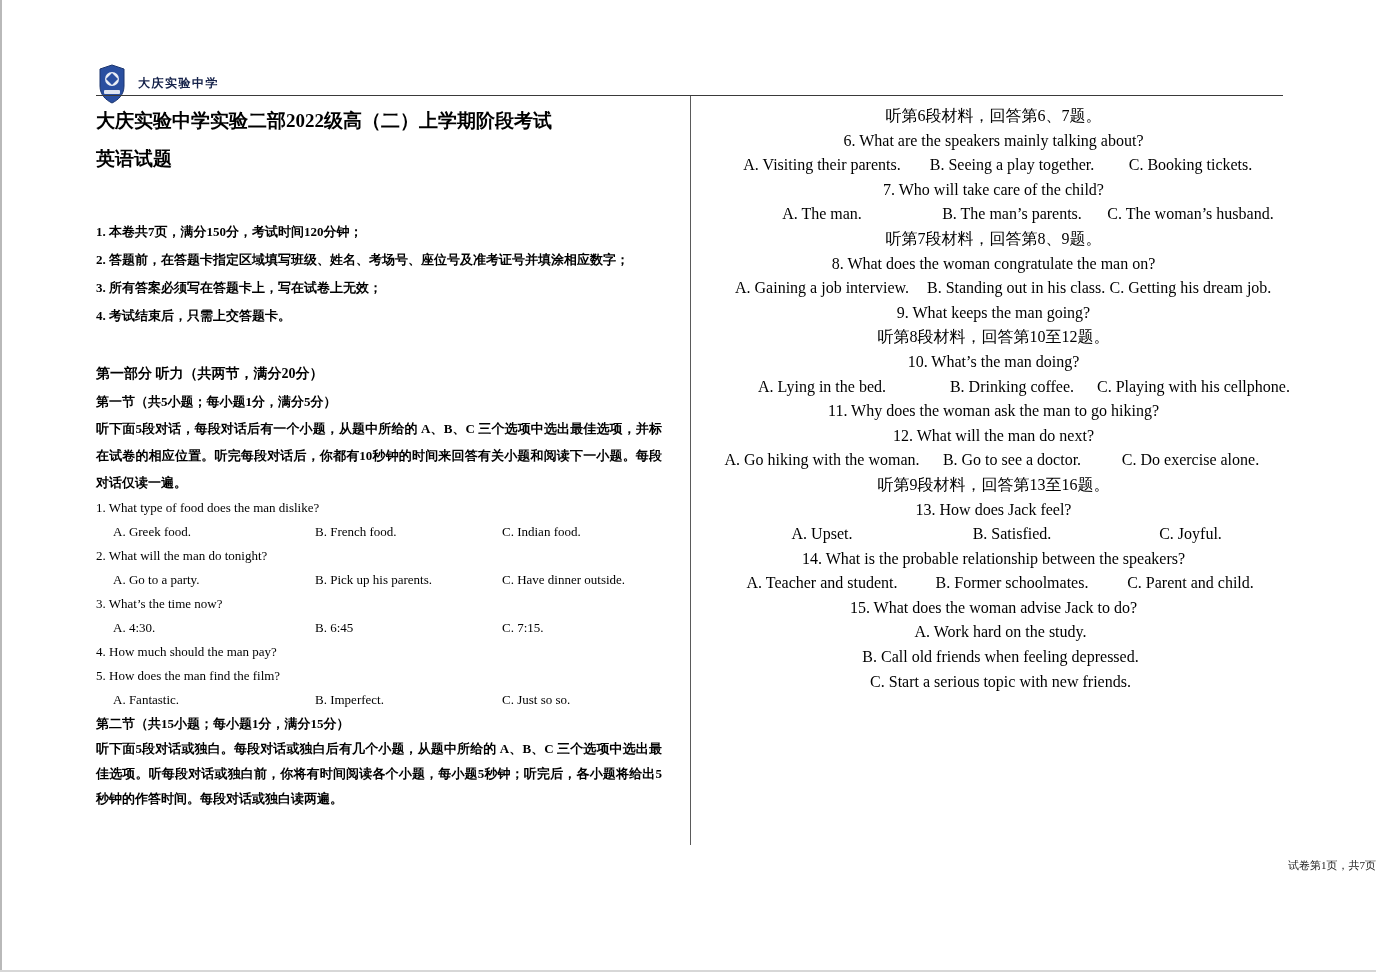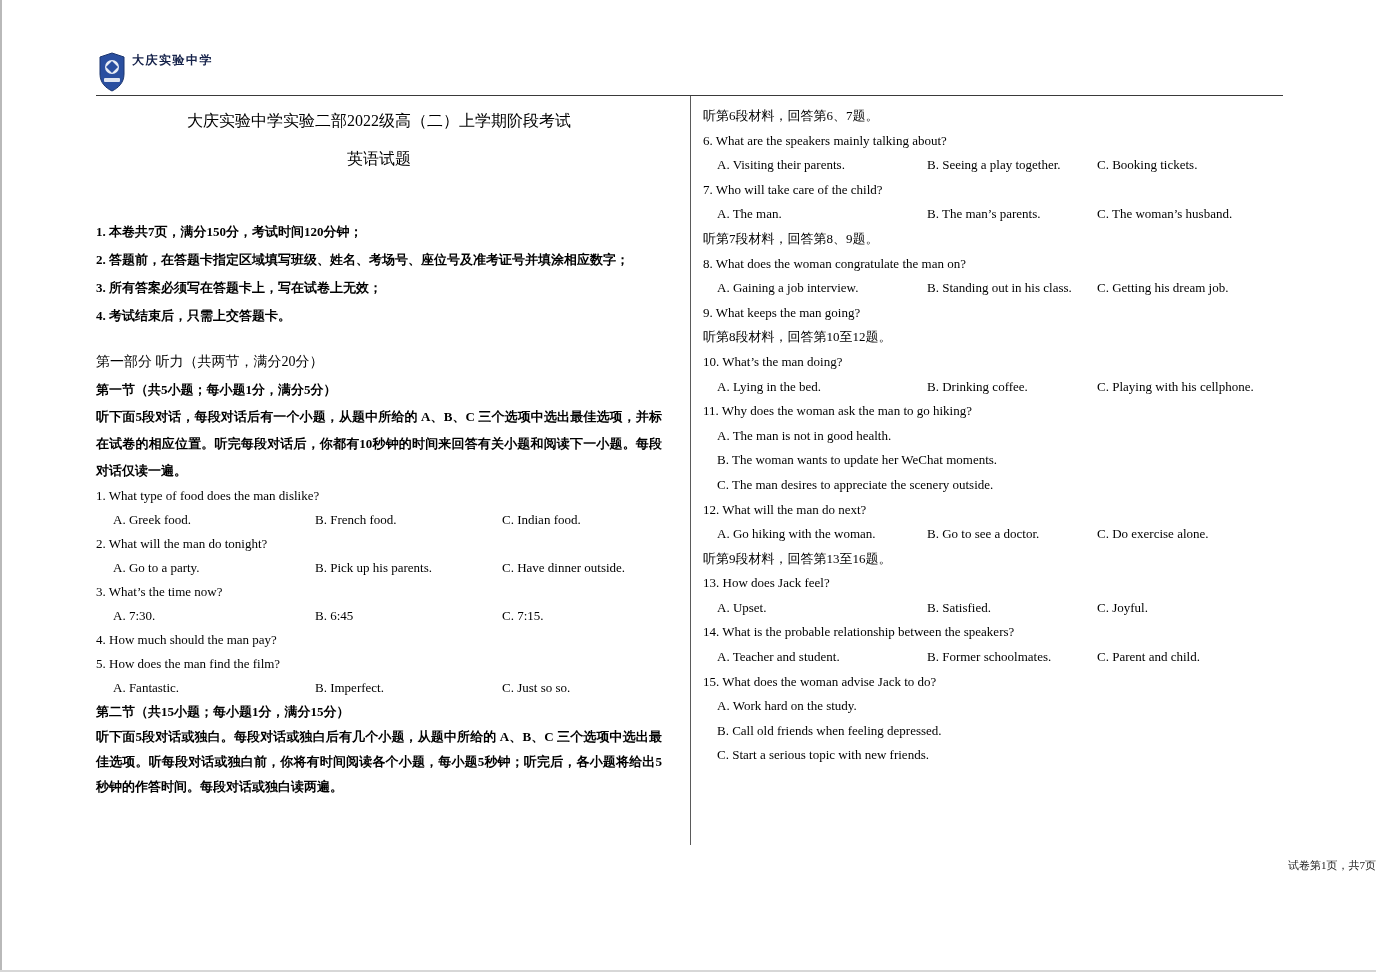--- a/index.html
+++ b/index.html
@@ -9,39 +9,39 @@
     font-family:"Liberation Serif","DejaVu Serif",serif;
     color:#000;
   }
   .page {
     position:relative; width:1376px; height:972px;
     background:#ffffff; overflow:hidden;
   }
   .edge-left  { position:absolute; left:0; top:0; width:2px; height:100%; background:#b9b9b9; }
   .edge-bottom{ position:absolute; left:0; bottom:0; width:100%; height:2px; background:#d7d7d7; }
 
-  .logo { position:absolute; left:99px; top:52px; display:flex; align-items:flex-start; gap:7px; }
+  .logo { position:absolute; left:99px; top:64px; display:flex; align-items:center; gap:13px; }
   .crest { width:26px; height:40px; display:block; }
   .school-name { font-size:12px; color:#15224a; letter-spacing:1.5px; padding-bottom:2px; font-weight:bold; }
 
   .header-rule { position:absolute; left:96px; top:95px; width:1187px; border-top:1.5px solid #3a3a3a; }
   .v-divider   { position:absolute; left:690px; top:96px; height:749px; border-left:1px solid #5a5a5a; }
 
   .col-left  { position:absolute; left:96px;  top:106px; width:566px; font-size:13px; }
-  .col-right { position:absolute; left:703px; top:104px; width:581px; font-size:13px; }
+  .col-right { position:absolute; left:703px; top:104px; width:581px; font-size:16px;text-align:center; }
 
   .title, .subtitle {
-    font-size:16px; font-weight:normal; text-align:center; line-height:30px;
+    font-size:19px; font-weight:bold; text-align:left; line-height:30px;
   }
   .subtitle { margin-top:8px; }
 
   .notices { margin-top:44px; font-weight:bold; }
   .notice  { line-height:28px; white-space:nowrap; }
 
-  .sec-heading  { margin-top:18px; font-weight:normal; font-size:14px; line-height:28px; }
+  .sec-heading  { margin-top:30px; font-weight:bold; font-size:14px; line-height:28px; }
   .part-heading { font-weight:bold; line-height:27px; }
   .instructions { font-weight:bold; line-height:27px; text-align:justify; }
 
   .stem { line-height:24px; }
   .opt  { line-height:24px; white-space:nowrap; }
   .cue  { line-height:24px; }
 
   .opts-row { display:grid; }
   .opts-row.left  { grid-template-columns:202px 187px 1fr; padding-left:17px; }
   .opts-row.right { grid-template-columns:210px 170px 1fr; padding-left:14px; }
@@ -94,21 +94,21 @@
           <div class="opt">C. Indian food.</div>
         </div>
         <div class="stem">2. What will the man do tonight?</div>
         <div class="opts-row left">
           <div class="opt">A. Go to a party.</div>
           <div class="opt">B. Pick up his parents.</div>
           <div class="opt">C. Have dinner outside.</div>
         </div>
         <div class="stem">3. What’s the time now?</div>
         <div class="opts-row left">
-          <div class="opt">A. 7:30.</div>
+          <div class="opt">A. 4:30.</div>
           <div class="opt">B. 6:45</div>
           <div class="opt">C. 7:15.</div>
         </div>
         <div class="stem">4. How much should the man pay?</div>
         <div class="stem">5. How does the man find the film?</div>
         <div class="opts-row left">
           <div class="opt">A. Fantastic.</div>
           <div class="opt">B. Imperfect.</div>
           <div class="opt">C. Just so so.</div>
         </div>
@@ -140,25 +140,20 @@
       </div>
       <div class="stem">9. What keeps the man going?</div>
       <div class="cue">听第8段材料，回答第10至12题。</div>
       <div class="stem">10. What’s the man doing?</div>
       <div class="opts-row right">
         <div class="opt">A. Lying in the bed.</div>
         <div class="opt">B. Drinking coffee.</div>
         <div class="opt">C. Playing with his cellphone.</div>
       </div>
       <div class="stem">11. Why does the woman ask the man to go hiking?</div>
-      <div class="opts-stack">
-        <div class="opt">A. The man is not in good health.</div>
-        <div class="opt">B. The woman wants to update her WeChat moments.</div>
-        <div class="opt">C. The man desires to appreciate the scenery outside.</div>
-      </div>
       <div class="stem">12. What will the man do next?</div>
       <div class="opts-row right">
         <div class="opt">A. Go hiking with the woman.</div>
         <div class="opt">B. Go to see a doctor.</div>
         <div class="opt">C. Do exercise alone.</div>
       </div>
       <div class="cue">听第9段材料，回答第13至16题。</div>
       <div class="stem">13. How does Jack feel?</div>
       <div class="opts-row right">
         <div class="opt">A. Upset.</div>

